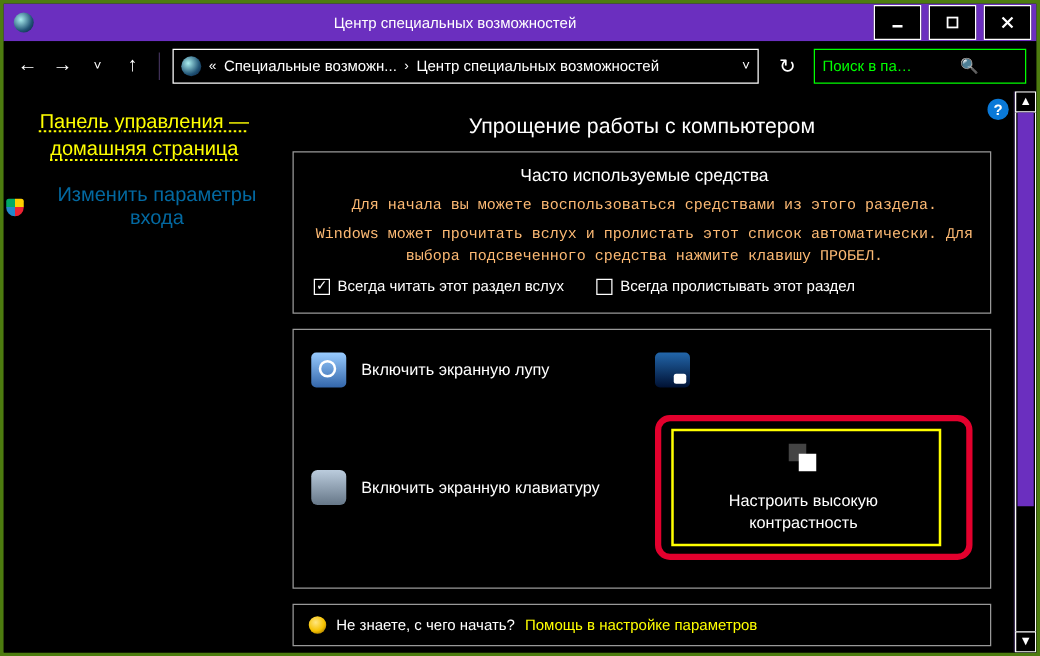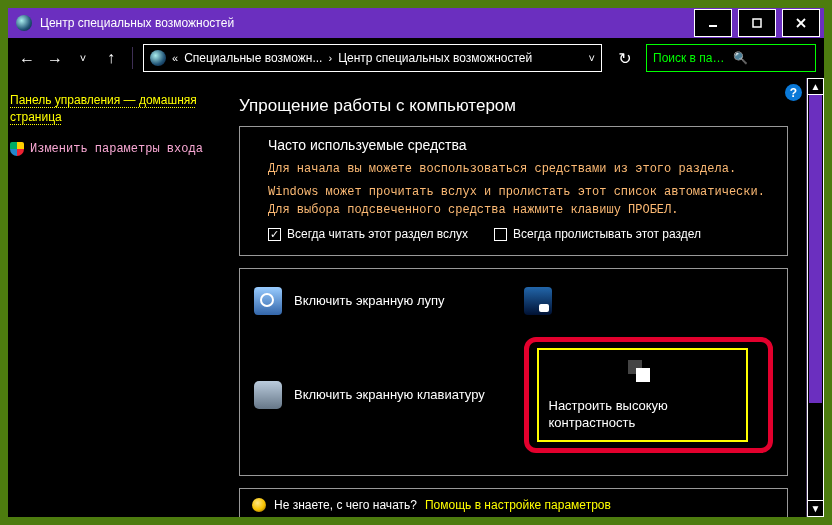--- a/index.html
+++ b/index.html
@@ -7,23 +7,24 @@
     font-family: "Segoe UI", Tahoma, sans-serif;
     background: #fff;
     width: 832px;
     height: 525px;
     overflow: hidden;
   }
   .window {
     width: 832px;
     height: 525px;
     background: #000;
-    border: 8px solid #4d7c0f;
+    border: 3px solid #4d7c0f;
     display: flex;
     flex-direction: column;
+    text-align: center;
   }
   
   .titlebar {
     height: 30px;
     background: #6b2fbf;
     display: flex;
     align-items: center;
     padding: 0 4px 0 8px;
     color: #fff;
     font-size: 12px;
@@ -93,36 +94,35 @@
     flex: 1;
     display: flex;
     background: #000;
     position: relative;
     overflow:hidden;
   }
   .sidebar {
     width: 225px;
     padding: 14px 2px;
     color: #fff;
-    font-size: 12px;
+    font-size: 16px;
   }
   .sidebar .link-yellow {
     color: #ffff00;
     text-decoration: underline dotted;
     text-underline-offset: 3px;
     display:block;
     line-height:1.4;
     margin-bottom: 16px;
     cursor:pointer;
   }
   .sidebar .link-white {
-    color: #f9a8d4;
+    color: #0369a1;
     display:flex; align-items:center; gap:6px;
     cursor:pointer;
-    font-family:Liberation Mono, monospace;
   }
   .shield {
     width:14px; height:14px; flex-shrink:0;
     background: conic-gradient(#ffcf00 0 25%, #e23 0 50%, #28c 0 75%, #0a6 0 100%);
     border-radius: 2px 2px 50% 50%;
   }
   
   .main {
     flex: 1;
     padding: 10px 18px 0 6px;
@@ -136,21 +136,21 @@
     width:17px; height:17px; border-radius:50%;
     background:#0a79d8; color:#fff; font-size:12px; font-weight:bold;
     display:flex; align-items:center; justify-content:center;
     cursor:pointer;
   }
   h1.section-title {
     font-size: 17px; font-weight: 400; margin: 8px 0 10px 0; color:#fff;
   }
   .group {
     border: 1px solid #999;
-    padding: 10px 12px 14px 28px;
+    padding: 10px 12px 14px 16px;
     margin-bottom: 12px;
   }
   .group-title { font-size: 14px; margin-bottom: 8px; }
   .group p { font-size: 12px; line-height:1.45; margin-bottom:6px; color:#fdba74;font-family:Liberation Mono, monospace; }
   .checks { display:flex; gap:26px; margin-top:8px; }
   .check { display:flex; align-items:center; gap:6px; font-size:12px; cursor:pointer; }
   .cb {
     width:13px; height:13px; border:1px solid #fff; display:flex; align-items:center; justify-content:center;
     font-size:11px; line-height:1;
   }

